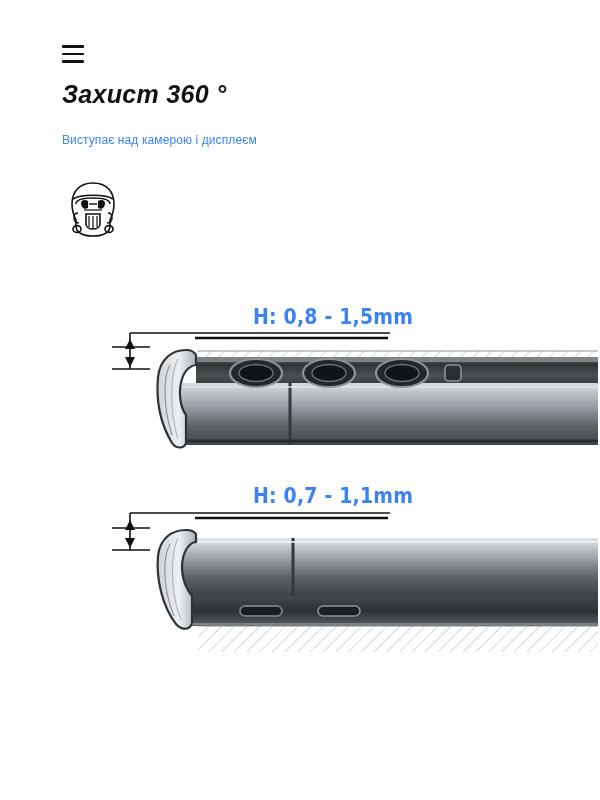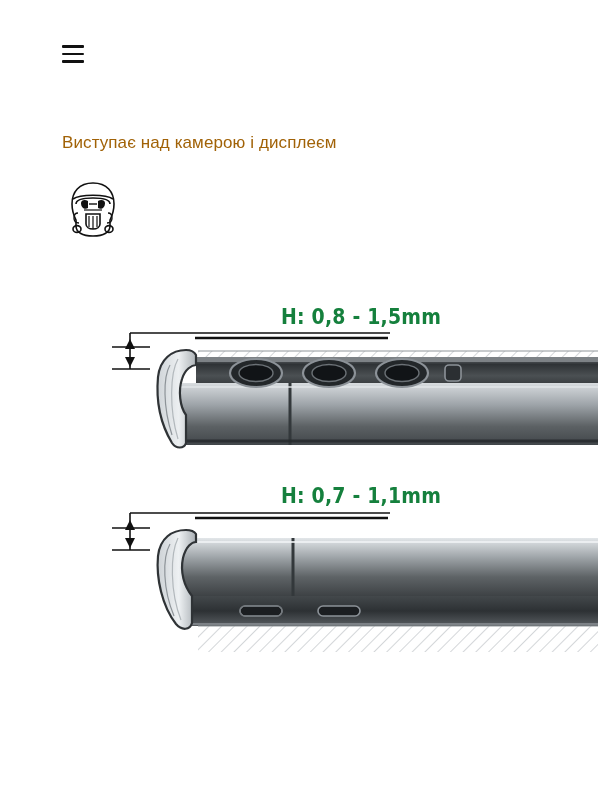--- a/index.html
+++ b/index.html
@@ -47,22 +47,22 @@
     font-weight: bold;
     font-style: italic;
     letter-spacing: 0.3px;
     color: #111;
   }
 
   .subtitle {
     position: absolute;
     left: 62px;
     top: 133px;
-    font-size: 17px;
-    color: #a16207;
+    font-size: 12px;
+    color: #3b82f6;
     letter-spacing: 0.1px;
   }
 
   
   .brand-mark {
     position: absolute;
     left: 62px;
     top: 180px;
     width: 62px;
     height: 60px;
@@ -75,41 +75,41 @@
     width: 600px;
   }
   #figure-top { top: 295px; height: 190px; }
   #figure-bottom { top: 478px; height: 190px; }
 
   .dim-label {
     position: absolute;
     font-family: "DejaVu Sans Condensed", "Liberation Sans", sans-serif;
     font-size: 21px;
     font-weight: 600;
-    color: #15803d;
+    color: #3b82f6;
     letter-spacing: 0.2px;
     white-space: nowrap;
-    margin-left: 28px;
   }
   #label-top { left: 253px; top: 305px; }
   #label-bottom { left: 253px; top: 484px; }
 
   svg { display: block; }
 </style>
 </head>
 <body>
 
 <div class="page">
 
   <div class="menu-icon">
     <span></span>
     <span></span>
     <span></span>
   </div>
 
+  <div class="title">Захист 360 °</div>
 
   <div class="subtitle">Виступає над камерою і дисплеєм</div>
 
   <div class="brand-mark">
     <svg viewBox="0 0 62 60" width="62" height="60">
       <g fill="none" stroke="#111" stroke-width="1.6">
         <path d="M31 3 C17 3 10 12 10 24 C10 31 12 36 14 40 L14 46 C14 52 20 56 31 56 C42 56 48 52 48 46 L48 40 C50 36 52 31 52 24 C52 12 45 3 31 3 Z"></path>
         <path d="M11 19 C18 14 44 14 51 19"></path>
         <path d="M14 24 C14 20 21 18 31 18 C41 18 48 20 48 24"></path>
         <path d="M19 23 C19 20 23 19 26 21 L26 28 C23 30 19 28 19 23 Z" fill="#111" stroke="none"></path>

